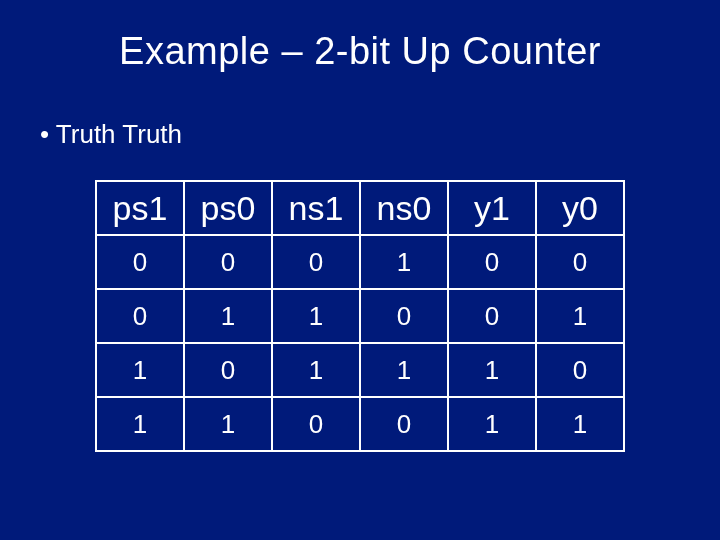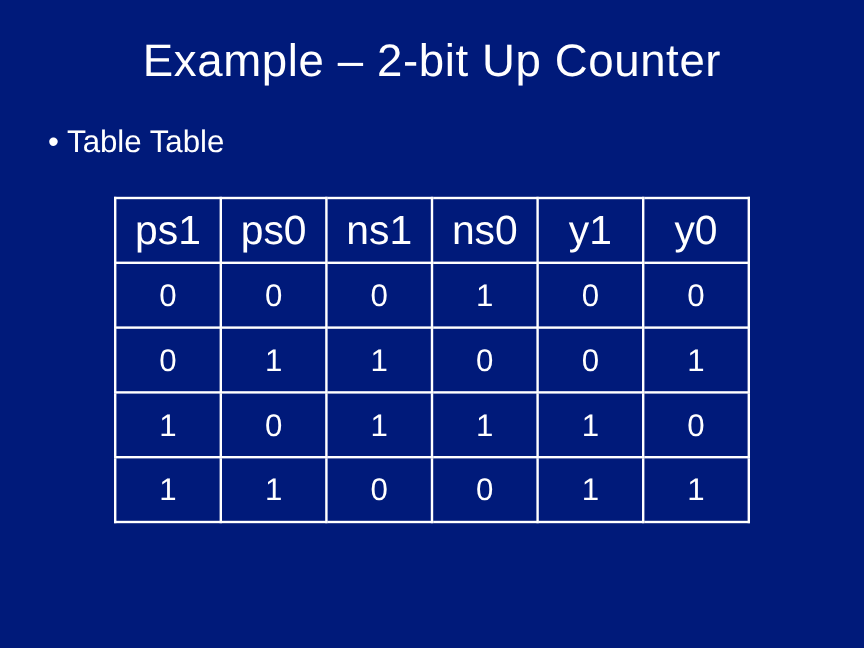--- a/index.html
+++ b/index.html
@@ -14,21 +14,21 @@
   .slide {
     width: 100%;
     height: 100%;
     padding: 20px 30px;
   }
   .title {
     text-align: center;
     font-size: 38px;
     font-weight: 400;
     margin-top: 10px;
-    margin-bottom: 30px;
+    margin-bottom: 46px;
     letter-spacing: 0.5px;
   }
   .bullet {
     font-size: 26px;
     margin-left: 10px;
     margin-bottom: 30px;
   }
   .bullet::before {
     content: "• ";
   }
@@ -54,21 +54,21 @@
   
   td.dashL {
     border-left: 2px dashed #ffffff;
   }
 </style>
 </head>
 <body>
 
 <div class="slide">
   <h1 class="title">Example – 2-bit Up Counter</h1>
-  <div class="bullet">Table Table</div>
+  <div class="bullet">Truth Truth</div>
   <div class="table-wrap">
     <table>
       <tbody>
           <tr>
         <td>ps1</td>
         <td>ps0</td>
         <td>ns1</td>
         <td>ns0</td>
         <td class="dashL">y1</td>
         <td>y0</td>

